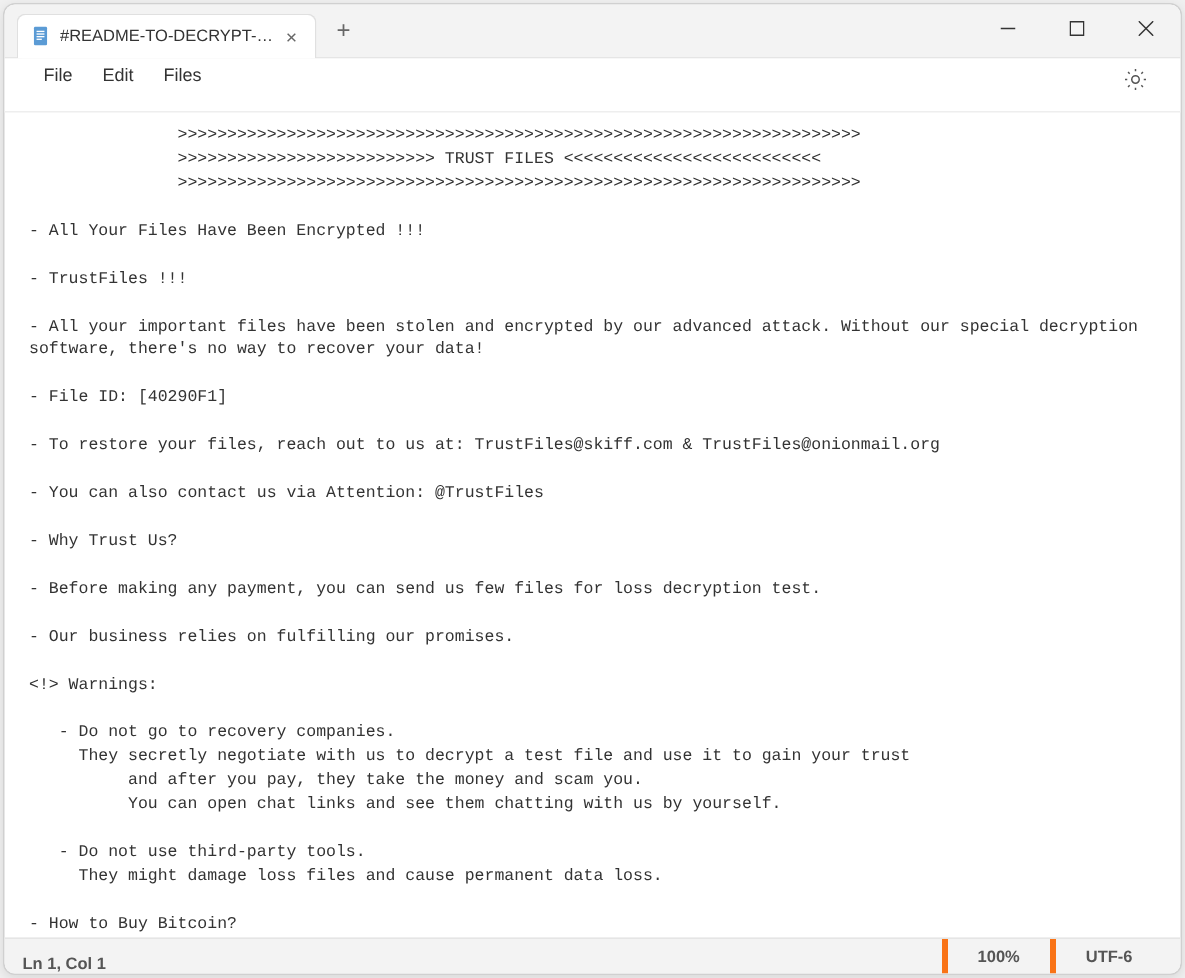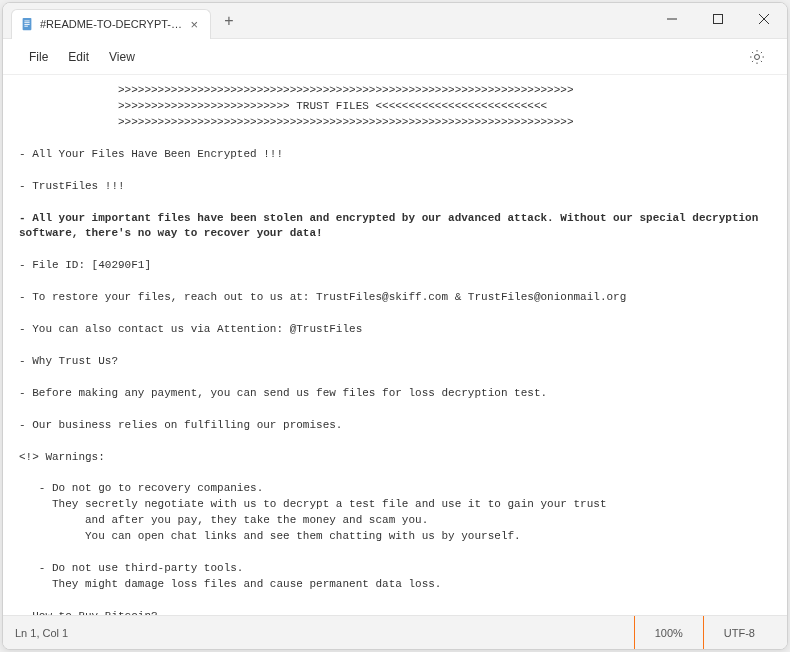--- a/index.html
+++ b/index.html
@@ -112,21 +112,21 @@
       height: 32px;
       display: flex;
       align-items: center;
       justify-content: center;
       cursor: pointer;
     }
 
     .menubar {
       height: 36px;
       display: flex;
-      align-items: center;
+      align-items: flex-start;
       padding: 0 16px;
       background: #ffffff;
       border-bottom: 1px solid #eee;
       position: relative;
     }
 
     .menu-item {
       padding: 4px 10px;
       font-size: 12px;
       color: #333;
@@ -151,37 +151,38 @@
       padding: 8px 16px;
       font-family: "Consolas", "Courier New", monospace;
       font-size: 11px;
       line-height: 1.45;
       color: #333;
       white-space: pre;
       position: relative;
     }
 
     .statusbar {
-      height: 34px;
-      display: flex;
-      align-items: center;
+      height: 24px;
+      display: flex;
+      align-items: flex-end;
       background: #f3f3f3;
       border-top: 1px solid #e5e5e5;
       font-size: 11px;
       color: #555;
       padding: 0 12px;
+      font-weight: bold;
     }
 
     .status-left {
       flex: 1;
     }
 
     .status-section {
       padding: 0 20px;
-      border-left: 1px solid #f97316;
+      border-left: 4px solid #f97316;
       height: 100%;
       display: flex;
       align-items: center;
     }
 
     .status-section:first-of-type {
       border-left: 1px solid #ddd;
     }
   </style>
 </head>
@@ -222,38 +223,38 @@
             <line x1="0" y1="0" x2="10" y2="10" stroke="#333" stroke-width="1"></line>
             <line x1="10" y1="0" x2="0" y2="10" stroke="#333" stroke-width="1"></line>
           </svg>
       </div>
     </div>
   </div>
 
   <div class="menubar">
     <div class="menu-item">File</div>
     <div class="menu-item">Edit</div>
-    <div class="menu-item">View</div>
+    <div class="menu-item">Files</div>
     <div class="settings-btn">
       <svg width="16" height="16" viewBox="0 0 16 16">
         <path d="M8 10.5a2.5 2.5 0 1 0 0-5 2.5 2.5 0 0 0 0 5z" fill="none" stroke="#555" stroke-width="1"></path>
         <path d="M8 1v1.5M8 13.5V15M15 8h-1.5M2.5 8H1M12.95 3.05l-1.06 1.06M4.11 11.89l-1.06 1.06M12.95 12.95l-1.06-1.06M4.11 4.11L3.05 3.05" stroke="#555" stroke-width="1"></path>
       </svg>
     </div>
   </div>
 
   <div class="content"><span>               &gt;&gt;&gt;&gt;&gt;&gt;&gt;&gt;&gt;&gt;&gt;&gt;&gt;&gt;&gt;&gt;&gt;&gt;&gt;&gt;&gt;&gt;&gt;&gt;&gt;&gt;&gt;&gt;&gt;&gt;&gt;&gt;&gt;&gt;&gt;&gt;&gt;&gt;&gt;&gt;&gt;&gt;&gt;&gt;&gt;&gt;&gt;&gt;&gt;&gt;&gt;&gt;&gt;&gt;&gt;&gt;&gt;&gt;&gt;&gt;&gt;&gt;&gt;&gt;&gt;&gt;&gt;&gt;&gt;</span>
 <span>               &gt;&gt;&gt;&gt;&gt;&gt;&gt;&gt;&gt;&gt;&gt;&gt;&gt;&gt;&gt;&gt;&gt;&gt;&gt;&gt;&gt;&gt;&gt;&gt;&gt;&gt; TRUST FILES &lt;&lt;&lt;&lt;&lt;&lt;&lt;&lt;&lt;&lt;&lt;&lt;&lt;&lt;&lt;&lt;&lt;&lt;&lt;&lt;&lt;&lt;&lt;&lt;&lt;&lt;</span>
 <span>               &gt;&gt;&gt;&gt;&gt;&gt;&gt;&gt;&gt;&gt;&gt;&gt;&gt;&gt;&gt;&gt;&gt;&gt;&gt;&gt;&gt;&gt;&gt;&gt;&gt;&gt;&gt;&gt;&gt;&gt;&gt;&gt;&gt;&gt;&gt;&gt;&gt;&gt;&gt;&gt;&gt;&gt;&gt;&gt;&gt;&gt;&gt;&gt;&gt;&gt;&gt;&gt;&gt;&gt;&gt;&gt;&gt;&gt;&gt;&gt;&gt;&gt;&gt;&gt;&gt;&gt;&gt;&gt;&gt;</span>
 <span></span>
 <span>- All Your Files Have Been Encrypted !!!</span>
 <span></span>
 <span>- TrustFiles !!!</span>
 <span></span>
-<span style="white-space: pre-wrap; font-weight: bold;">- All your important files have been stolen and encrypted by our advanced attack. Without our special decryption software, there's no way to recover your data!</span>
+<span style="white-space: pre-wrap;">- All your important files have been stolen and encrypted by our advanced attack. Without our special decryption software, there's no way to recover your data!</span>
 <span></span>
 <span>- File ID: [40290F1]</span>
 <span></span>
 <span>- To restore your files, reach out to us at: TrustFiles@skiff.com &amp; TrustFiles@onionmail.org</span>
 <span></span>
 <span>- You can also contact us via Attention: @TrustFiles</span>
 <span></span>
 <span>- Why Trust Us?</span>
 <span></span>
 <span>- Before making any payment, you can send us few files for loss decryption test.</span>
@@ -275,16 +276,16 @@
 
 <span></span>
 
 
 
   </div>
 
   <div class="statusbar">
     <div class="status-left">Ln 1, Col 1</div>
     <div class="status-section">100%</div>
-    <div class="status-section">UTF-8</div>
+    <div class="status-section">UTF-6</div>
   </div>
 
 </div>
 
 </body></html>

